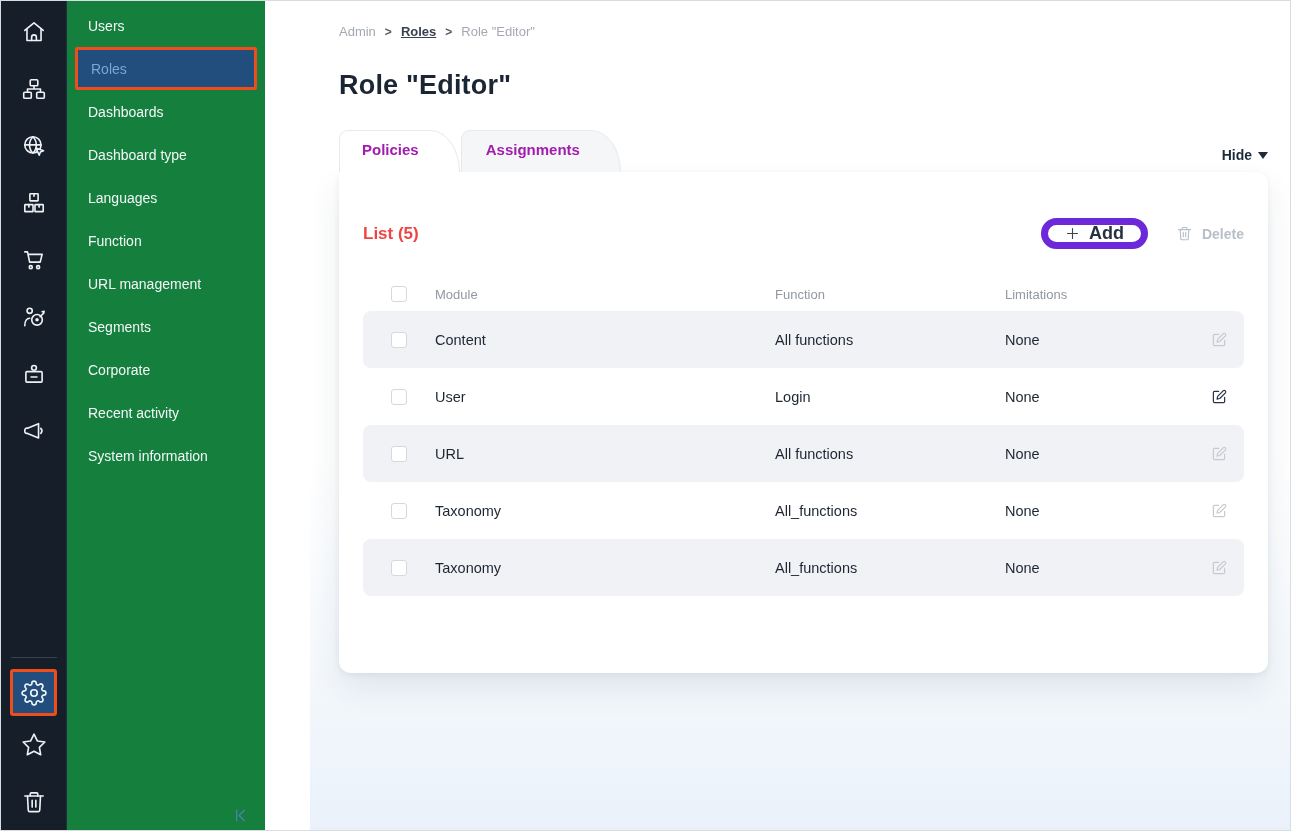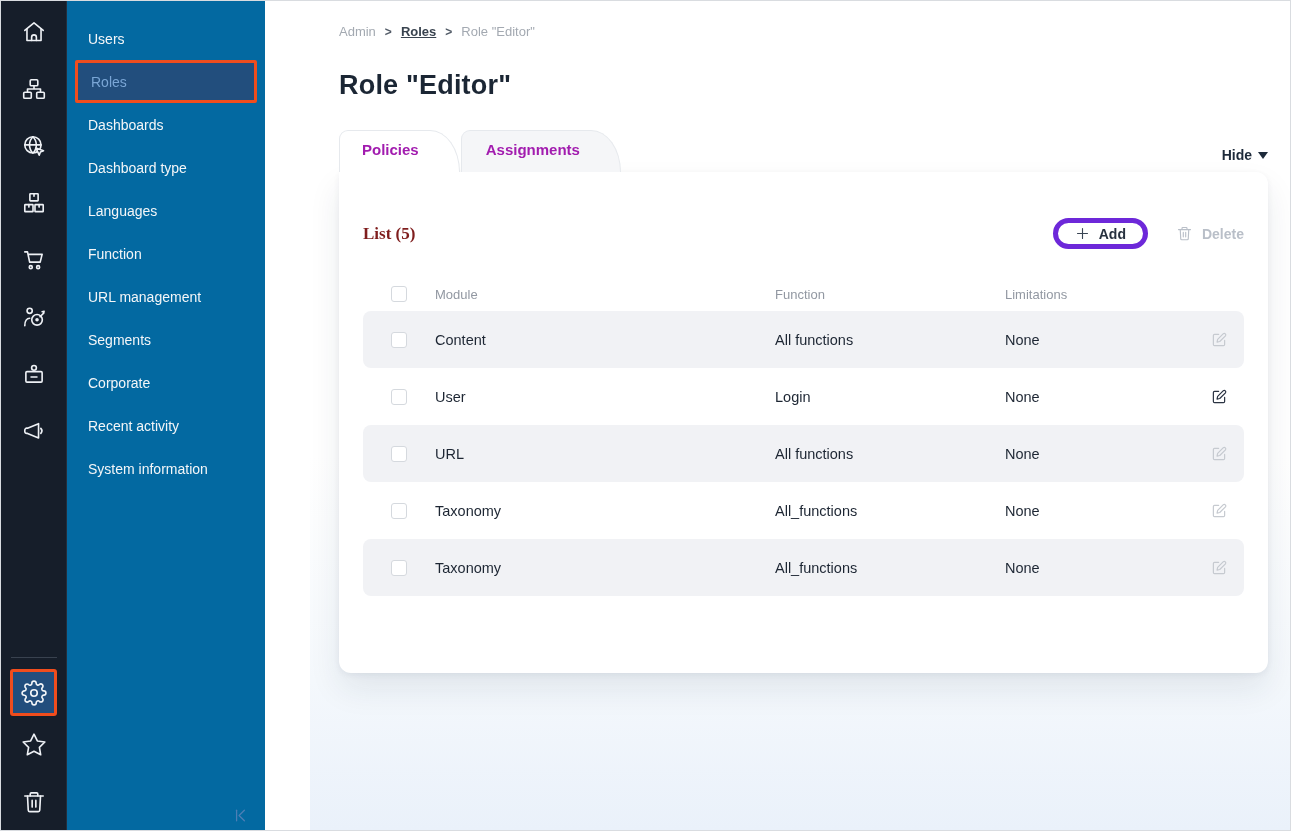--- a/index.html
+++ b/index.html
@@ -10,21 +10,21 @@
   
   .rail { width:66px; background:#161e2a; border-right:1px solid #252e3b; display:flex; flex-direction:column; align-items:center; padding-top:2px; flex:none; }
   .rail-item { height:57px; width:100%; display:flex; align-items:center; justify-content:center; color:#eef1f5; cursor:pointer; }
   .rail-item svg { width:26px; height:26px; }
   .rail-bottom { margin-top:auto; width:100%; display:flex; flex-direction:column; align-items:center; padding-bottom:0; }
   .rail-divider { width:46px; height:1px; background:#39424f; margin:4px 0 11px; }
   .settings-box { width:47px; height:47px; background:#224e7d; border:3px solid #f04d1d; border-radius:3px; display:flex; align-items:center; justify-content:center; color:#f2f5f8; cursor:pointer; }
   .settings-box svg { width:26px; height:26px; }
 
   
-  .menu { width:198px; background:#0369a1; position:relative; padding-top:16px; flex:none; }
+  .menu { width:198px; background:#15803d; position:relative; padding-top:3px; flex:none; }
   .menu-item { height:43px; display:flex; align-items:center; padding-left:21px; color:#f4f6f8; font-size:14px; cursor:pointer; }
   .menu-item--active { margin:0 8px; padding-left:13px; background:#224e7d; border:3px solid #f04d1d; border-radius:2px; color:#7aa6d6; }
   .collapse-btn { position:absolute; bottom:6px; right:16px; color:#4d7fb5; cursor:pointer; display:flex; }
   .collapse-btn svg { width:17px; height:17px; }
 
   
   .main { flex:1; background:linear-gradient(180deg,#ffffff 0%,#ffffff 55%,#f4f8fc 82%,#eaf1fa 100%); padding:0 22px 0 29px;margin-left:45px; }
   .breadcrumb { padding-top:23px; display:flex; align-items:center; gap:9px; font-size:13px; color:#a3a9b1; }
   .crumb-sep { color:#525b67; font-size:12px; font-weight:700; }
   .crumb-link { color:#39434f; font-weight:600; text-decoration:underline; cursor:pointer; }
@@ -32,23 +32,23 @@
 
   .tabrow { margin-top:28px; height:43px; display:flex; align-items:flex-end; position:relative; }
   .tab { height:42px; border:1px solid #e6e9ed; border-bottom:none; border-radius:9px 30px 0 0 / 9px 42px 0 0; display:flex; align-items:center; padding:0 40px 4px 22px; font-size:15px; font-weight:600; color:#a21caf; cursor:pointer; position:relative; }
   .tab--active { background:#fff; z-index:3; }
   .tab--inactive { background:#f5f6f8; margin-left:1px; z-index:2; padding-left:24px; }
   .hide-toggle { margin-left:auto; display:flex; align-items:center; gap:6px; padding-bottom:9px; font-size:14px; font-weight:700; color:#1d2a3a; cursor:pointer; }
   .hide-toggle svg { width:10px; height:7px; }
 
   .card { position:relative; z-index:1; background:#fff; height:501px; border-radius:0 12px 12px 12px; box-shadow:0 2px 6px rgba(25,39,70,.06), 0 16px 32px rgba(25,39,70,.09); padding:0 24px 30px; }
   .list-head { display:flex; align-items:center; padding-top:46px; }
-  .list-title { font-size:17px; font-weight:700; color:#7f1d1d;font-family:Liberation Serif, serif; }
+  .list-title { font-size:17px; font-weight:700; color:#ef4444; }
   .actions { margin-left:auto; display:flex; align-items:center; gap:28px; }
-  .btn-add { display:flex; align-items:center; gap:9px; height:31px; padding:0 17px; background:#fff; border:5px solid #6d28d9; border-radius:16px; font-family:inherit; font-size:14px; font-weight:600; color:#27313f; cursor:pointer; }
+  .btn-add { display:flex; align-items:center; gap:9px; height:31px; padding:0 17px; background:#fff; border:7px solid #6d28d9; border-radius:16px; font-family:inherit; font-size:18px; font-weight:600; color:#27313f; cursor:pointer; }
   .btn-add svg { width:15px; height:15px; }
   .btn-delete { display:flex; align-items:center; gap:9px; background:none; border:none; font-family:inherit; font-size:14px; font-weight:600; color:#b9bfc8; cursor:default; padding:0; }
   .btn-delete svg { width:17px; height:17px; }
 
   .thead { display:grid; grid-template-columns:44px 340px 230px 1fr 40px; align-items:center; height:34px; margin-top:28px; padding:0 16px 0 28px; font-size:13px; color:#9298a2; }
   .trow  { display:grid; grid-template-columns:44px 340px 230px 1fr 40px; align-items:center; height:57px; padding:0 16px 0 28px; font-size:14.5px; color:#1d2633; border-radius:8px; }
   .trow--gray { background:#f1f2f5; }
   .cb { appearance:none; -webkit-appearance:none; width:16px; height:16px; margin:0; border:1px solid #d5d9de; border-radius:3px; background:#fff; cursor:pointer; }
   .edit-btn { justify-self:end; display:flex; background:none; border:none; padding:0; color:#c6cad0; cursor:pointer; }
   .edit-btn svg { width:18px; height:18px; }

